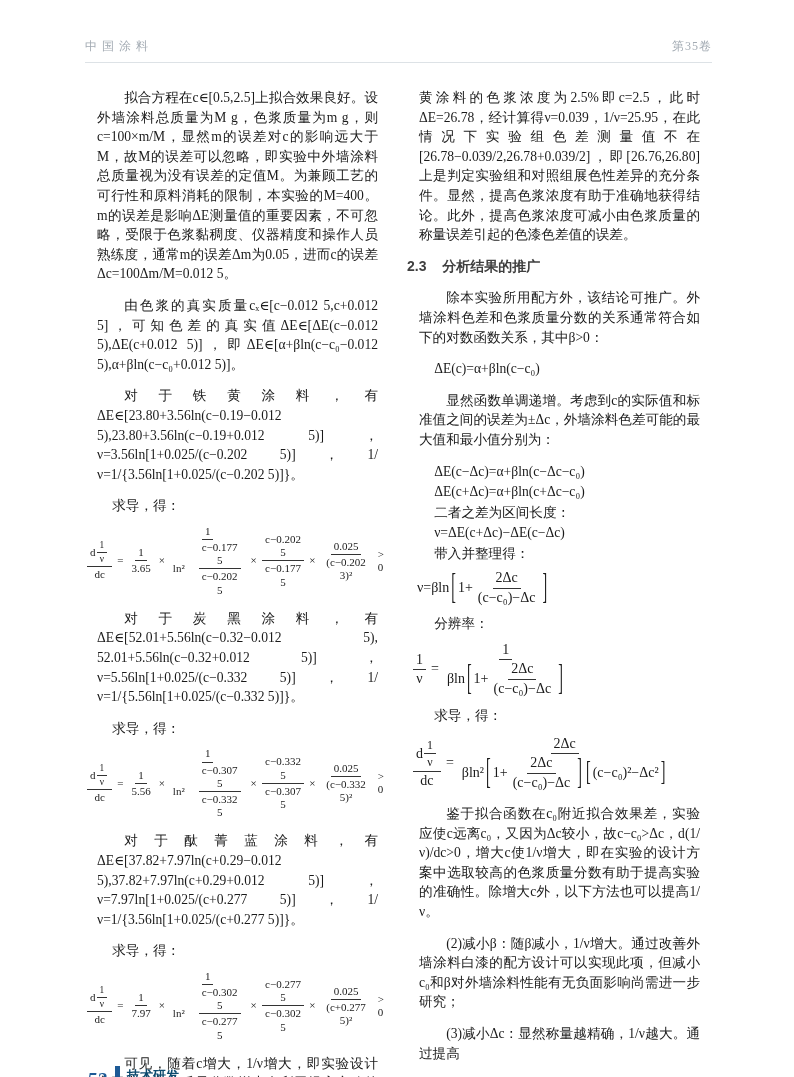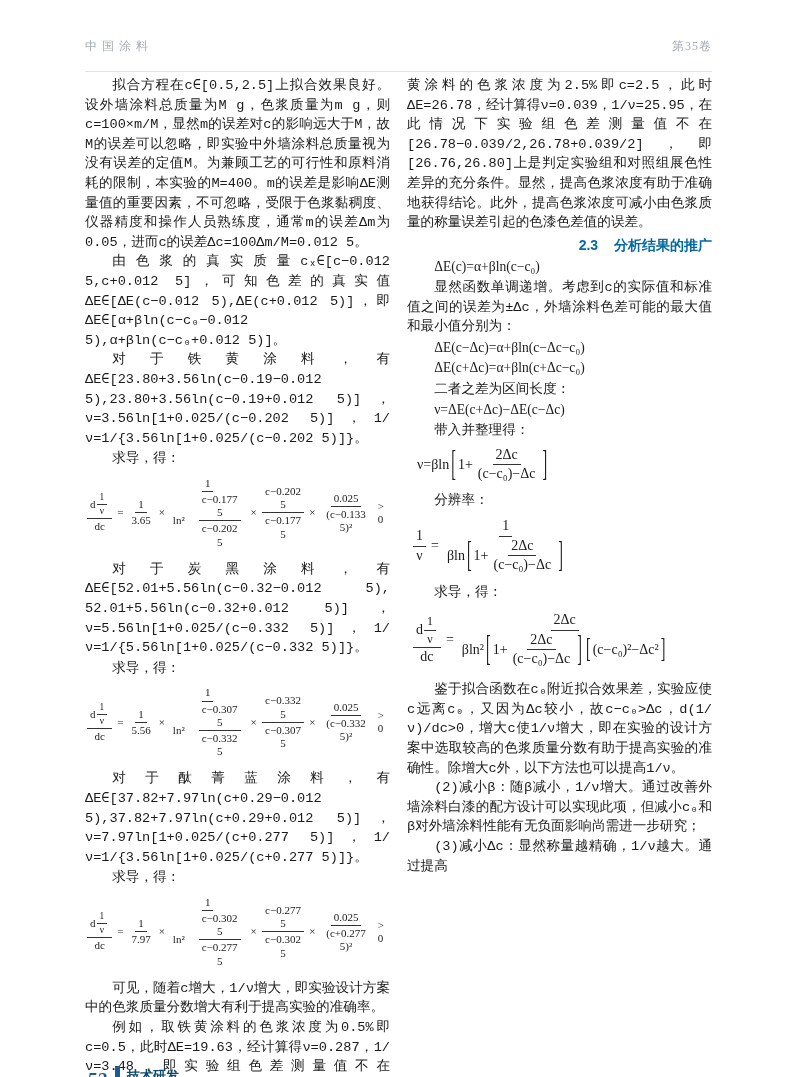--- a/index.html
+++ b/index.html
@@ -5,36 +5,36 @@
   html,body{margin:0;padding:0;}
   body{
     width:794px;height:1077px;background:#ffffff;position:relative;
     font-family:"Liberation Serif","DejaVu Serif",serif;color:#1a1a1a;
     overflow:hidden;
   }
   
   .header{
     position:absolute;top:38px;left:85px;width:627px;
     display:flex;justify-content:space-between;align-items:flex-end;
-    padding-bottom:16px;border-bottom:1px solid #dde2e6;
+    padding-bottom:7px;border-bottom:1px solid #dde2e6;
     font-size:12px;color:#a3abb3;
   }
   .header .journal{letter-spacing:5px;}
   .header .volume{letter-spacing:1px;}
   
   .columns{position:absolute;top:76px;left:85px;width:627px;display:flex;gap:17px;}
   .col{width:305px;font-size:13.6px;line-height:19.6px;text-align:justify;}
-  .col p{margin:0;text-indent:2em;font-family:Liberation Mono, monospace;}
+  .col p{margin:12px;text-indent:2em;}
   .col p.noindent{text-indent:0;}
   .eqline{margin:1px 0;text-indent:2em;text-align:left;}
   .label-line{text-indent:2em;text-align:left;}
   .sec-heading{
-    margin:3px 0 2px;color:#0369a1;font-weight:bold;
+    margin:3px 0 2px;color:#404040;font-weight:bold;
     font-family:"Liberation Sans","DejaVu Sans",sans-serif;
-    font-size:14px;text-align:right;
+    font-size:14px;text-align:left;
   }
   .sec-heading .sec-num{margin-right:12px;}
   
   .fm{display:flex;align-items:center;line-height:1.2;text-align:left;}
   .fm-left{font-size:11px;margin:9px 0 11px;}
   .fm-right{font-size:14px;}
   .frac{display:inline-flex;flex-direction:column;align-items:center;justify-content:center;margin:0 2px;text-align:center;}
   .num{display:inline-flex;align-items:flex-end;justify-content:center;border-bottom:1px solid #333;padding:0 3px 1px;}
   .den{display:inline-flex;align-items:flex-start;justify-content:center;padding:1px 3px 0;}
   .row{display:inline-flex;align-items:center;}
@@ -103,21 +103,21 @@
           </span>
       </span>
       <span class="op">×</span>
       <span class="frac">
           <span class="num">c−0.202 5</span>
           <span class="den">c−0.177 5</span>
         </span>
       <span class="op">×</span>
       <span class="frac">
           <span class="num">0.025</span>
-          <span class="den">(c−0.133 5)²</span>
+          <span class="den">(c−0.202 3)²</span>
         </span>
       <span class="tail">&gt; 0</span>
     </div>
 
     <p>对于炭黑涂料，有ΔE∈[52.01+5.56ln(c−0.32−0.012 5), 52.01+5.56ln(c−0.32+0.012 5)]，ν=5.56ln[1+0.025/(c−0.332 5)]，1/ν=1/{5.56ln[1+0.025/(c−0.332 5)]}。</p>
     <div class="label-line">求导，得：</div>
 
     <div class="fm fm-left">
       <span class="frac">
         <span class="num row">
@@ -206,20 +206,21 @@
   </div>
 
   <div class="col">
     <p class="noindent">黄涂料的色浆浓度为2.5%即c=2.5，此时ΔE=26.78，经计算得ν=0.039，1/ν=25.95，在此情况下实验组色差测量值不在[26.78−0.039/2,26.78+0.039/2]，即[26.76,26.80]上是判定实验组和对照组展色性差异的充分条件。显然，提高色浆浓度有助于准确地获得结论。此外，提高色浆浓度可减小由色浆质量的称量误差引起的色漆色差值的误差。</p>
 
     <div class="sec-heading">
       <span class="sec-num">2.3</span>
       <span class="sec-title">分析结果的推广</span>
     </div>
 
+    <p>除本实验所用配方外，该结论可推广。外墙涂料色差和色浆质量分数的关系通常符合如下的对数函数关系，其中β&gt;0：</p>
     <div class="eqline">ΔE(c)=α+βln(c−c₀)</div>
     <p>显然函数单调递增。考虑到c的实际值和标准值之间的误差为±Δc，外墙涂料色差可能的最大值和最小值分别为：</p>
     <div class="eqline">ΔE(c−Δc)=α+βln(c−Δc−c₀)</div>
     <div class="eqline">ΔE(c+Δc)=α+βln(c+Δc−c₀)</div>
     <div class="eqline">二者之差为区间长度：</div>
     <div class="eqline">ν=ΔE(c+Δc)−ΔE(c−Δc)</div>
     <div class="eqline">带入并整理得：</div>
 
     <div class="fm fm-right disp1">
       <span>ν=βln</span>

